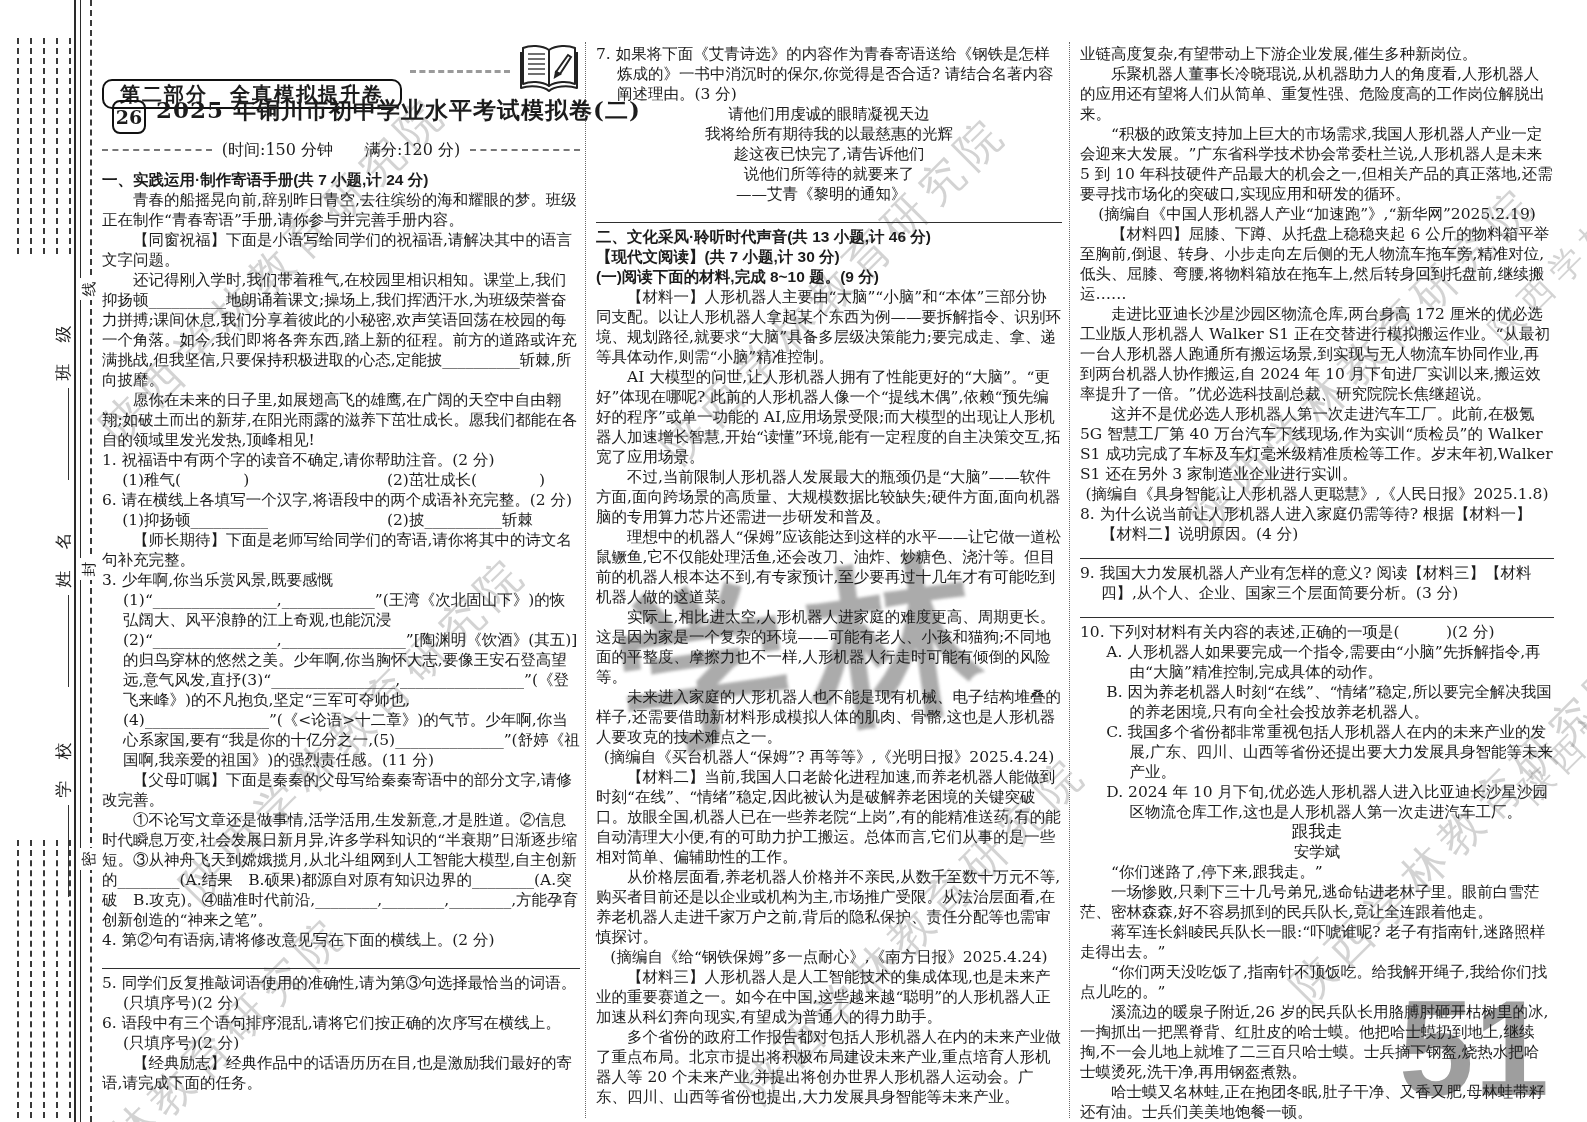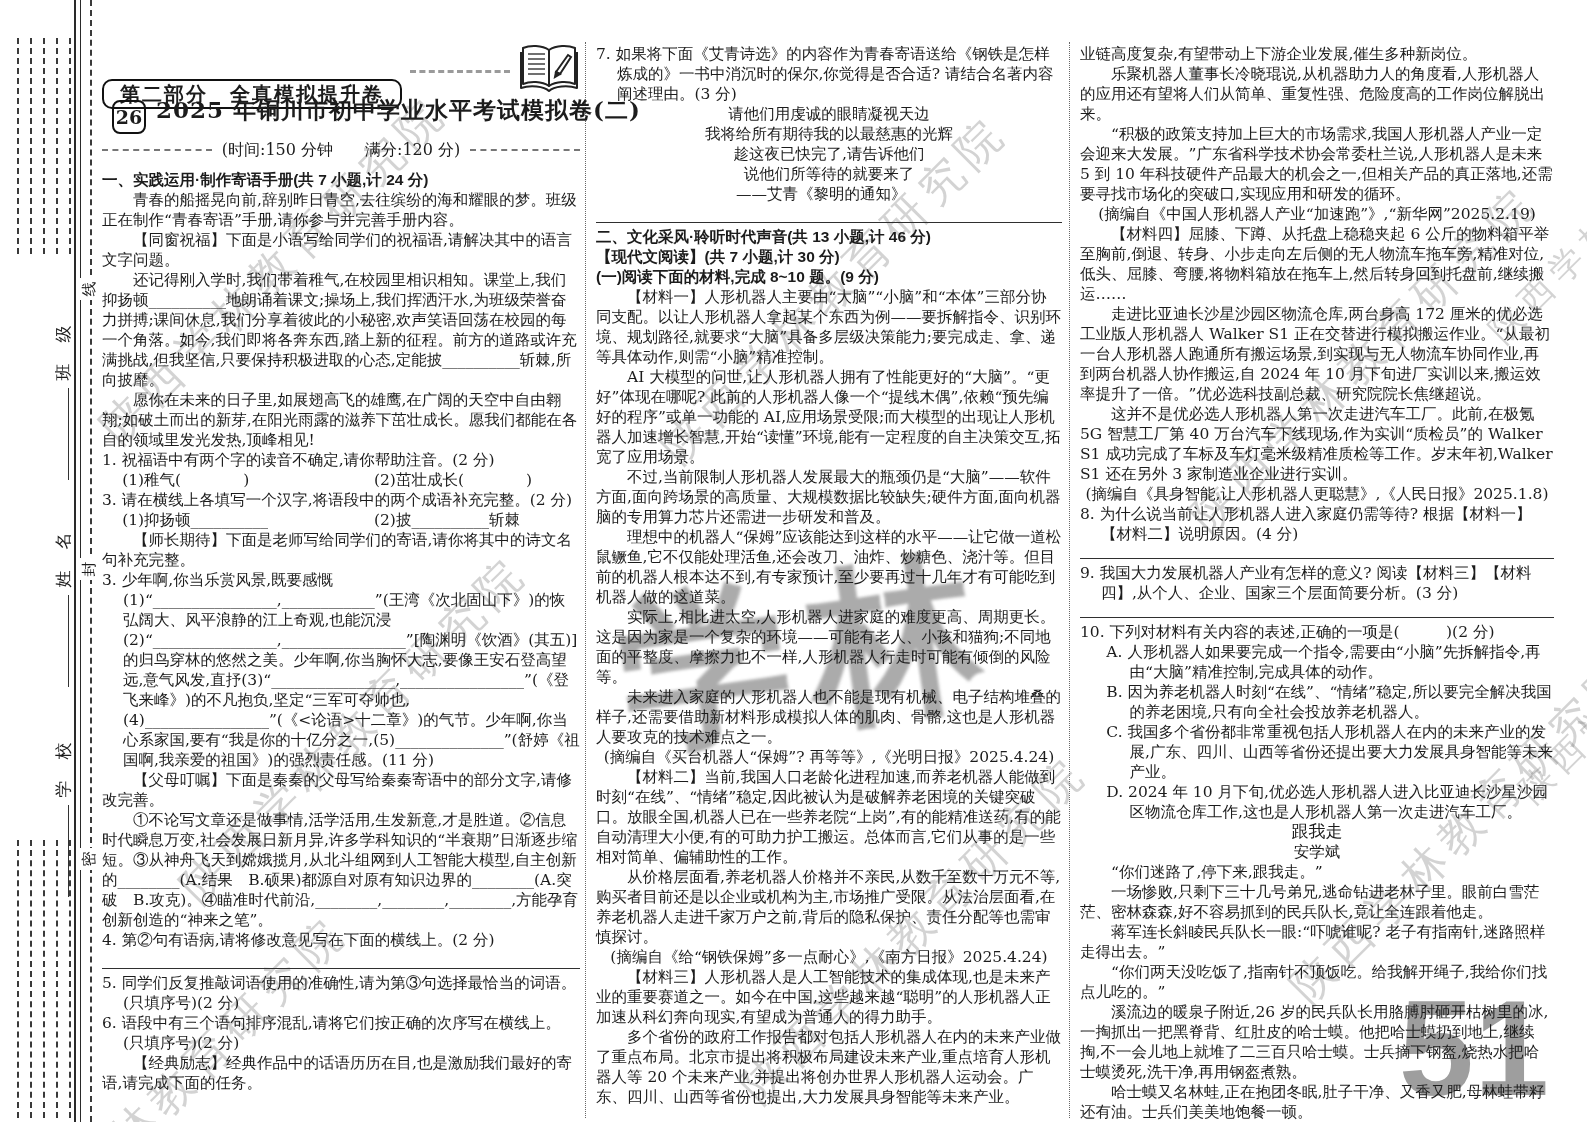--- a/index.html
+++ b/index.html
@@ -16,21 +16,21 @@
   
   .col{position:absolute;font-size:15.5px;line-height:20px;z-index:2;}
   .colsep{position:absolute;top:42px;bottom:4px;border-left:1.5px dotted #666;z-index:2;}
   .p{text-indent:2em;}
   .p0{text-indent:0;}
   .b{font-weight:normal;font-family:"Liberation Sans","DejaVu Sans",sans-serif;}
   .h{font-weight:bold;font-family:"Liberation Sans","DejaVu Sans",sans-serif;}
   .q{padding-left:1.35em;text-indent:-1.35em;}
   .q10{padding-left:1.8em;text-indent:-1.8em;}
   .opt{margin-left:1.7em;padding-left:1.5em;text-indent:-1.5em;}
-  .row2{display:flex;}
+  .row2{display:flex;gap:13px;}
   .row2 span:first-child{width:55%;}
   .row3{display:flex;justify-content:space-between;padding:0 .5em 0 1.3em;}
   .ctr{text-align:center;}
   .rgt{text-align:center;}
   .ansline{border-bottom:1.6px solid #2f2f2f;height:18px;margin-bottom:4px;}
   .gap{height:10px;}
   
   .chiprow{display:flex;align-items:center;height:42px;}
   .chip{border:2.5px solid #111;border-radius:10px;padding:3px 16px;font-size:20px;font-weight:bold;
         font-family:"Liberation Sans","DejaVu Sans",sans-serif;letter-spacing:2px;white-space:nowrap;margin-top:45px;}
@@ -142,21 +142,21 @@
     <div class="h">一、实践运用·制作寄语手册(共 7 小题,计 24 分)</div>
     <div class="p">青春的船摇晃向前,辞别昨日青空,去往缤纷的海和耀眼的梦。班级正在制作“青春寄语”手册,请你参与并完善手册内容。</div>
     <div class="p"><span class="b">【同窗祝福】</span><span>下面是小语写给同学们的祝福语,请解决其中的语言文字问题。</span></div>
     <div class="p">还记得刚入学时,我们带着稚气,在校园里相识相知。课堂上,我们抑扬顿__________地朗诵着课文;操场上,我们挥洒汗水,为班级荣誉奋力拼搏;课间休息,我们分享着彼此的小秘密,欢声笑语回荡在校园的每一个角落。如今,我们即将各奔东西,踏上新的征程。前方的道路或许充满挑战,但我坚信,只要保持积极进取的心态,定能披__________斩棘,所向披靡。</div>
     <div class="p">愿你在未来的日子里,如展翅高飞的雄鹰,在广阔的天空中自由翱翔;如破土而出的新芽,在阳光雨露的滋养下茁壮成长。愿我们都能在各自的领域里发光发热,顶峰相见!</div>
     <div class="q">1. 祝福语中有两个字的读音不确定,请你帮助注音。(2 分)</div>
     <div class="row2" style="padding-left:1.3em;">
       <span>(1)稚气(　　　　)</span>
       <span>(2)茁壮成长(　　　　)</span>
     </div>
-    <div class="q">3. 请在横线上各填写一个汉字,将语段中的两个成语补充完整。(2 分)</div>
+    <div class="q">6. 请在横线上各填写一个汉字,将语段中的两个成语补充完整。(2 分)</div>
     <div class="row2" style="padding-left:1.3em;">
       <span>(1)抑扬顿__________</span>
       <span>(2)披__________斩棘</span>
     </div>
     <div class="p"><span class="b">【师长期待】</span><span>下面是老师写给同学们的寄语,请你将其中的诗文名句补充完整。</span></div>
     <div class="q">3. 少年啊,你当乐赏风景,既要感慨(1)“________________,____________”(王湾《次北固山下》)的恢弘阔大、风平浪静的江上奇观,也能沉浸(2)“________________,________________”[陶渊明《饮酒》(其五)]的归鸟穿林的悠然之美。少年啊,你当胸怀大志,要像王安石登高望远,意气风发,直抒(3)“________________,________________”(《登飞来峰》)的不凡抱负,坚定“三军可夺帅也,(4)________________”(《&lt;论语&gt;十二章》)的气节。少年啊,你当心系家国,要有“我是你的十亿分之一,(5)______________”(舒婷《祖国啊,我亲爱的祖国》)的强烈责任感。(11 分)</div>
     <div class="p"><span class="b">【父母叮嘱】</span><span>下面是秦秦的父母写给秦秦寄语中的部分文字,请修改完善。</span></div>
     <div class="p">①不论写文章还是做事情,活学活用,生发新意,才是胜道。②信息时代瞬息万变,社会发展日新月异,许多学科知识的“半衰期”日渐逐步缩短。③从神舟飞天到嫦娥揽月,从北斗组网到人工智能大模型,自主创新的________(A.结果　B.硕果)都源自对原有知识边界的________(A.突破　B.攻克)。④瞄准时代前沿,________,________,________,方能孕育创新创造的“神来之笔”。</div>
     <div class="q">4. 第②句有语病,请将修改意见写在下面的横线上。(2 分)</div>
     <div class="ansline"></div>

